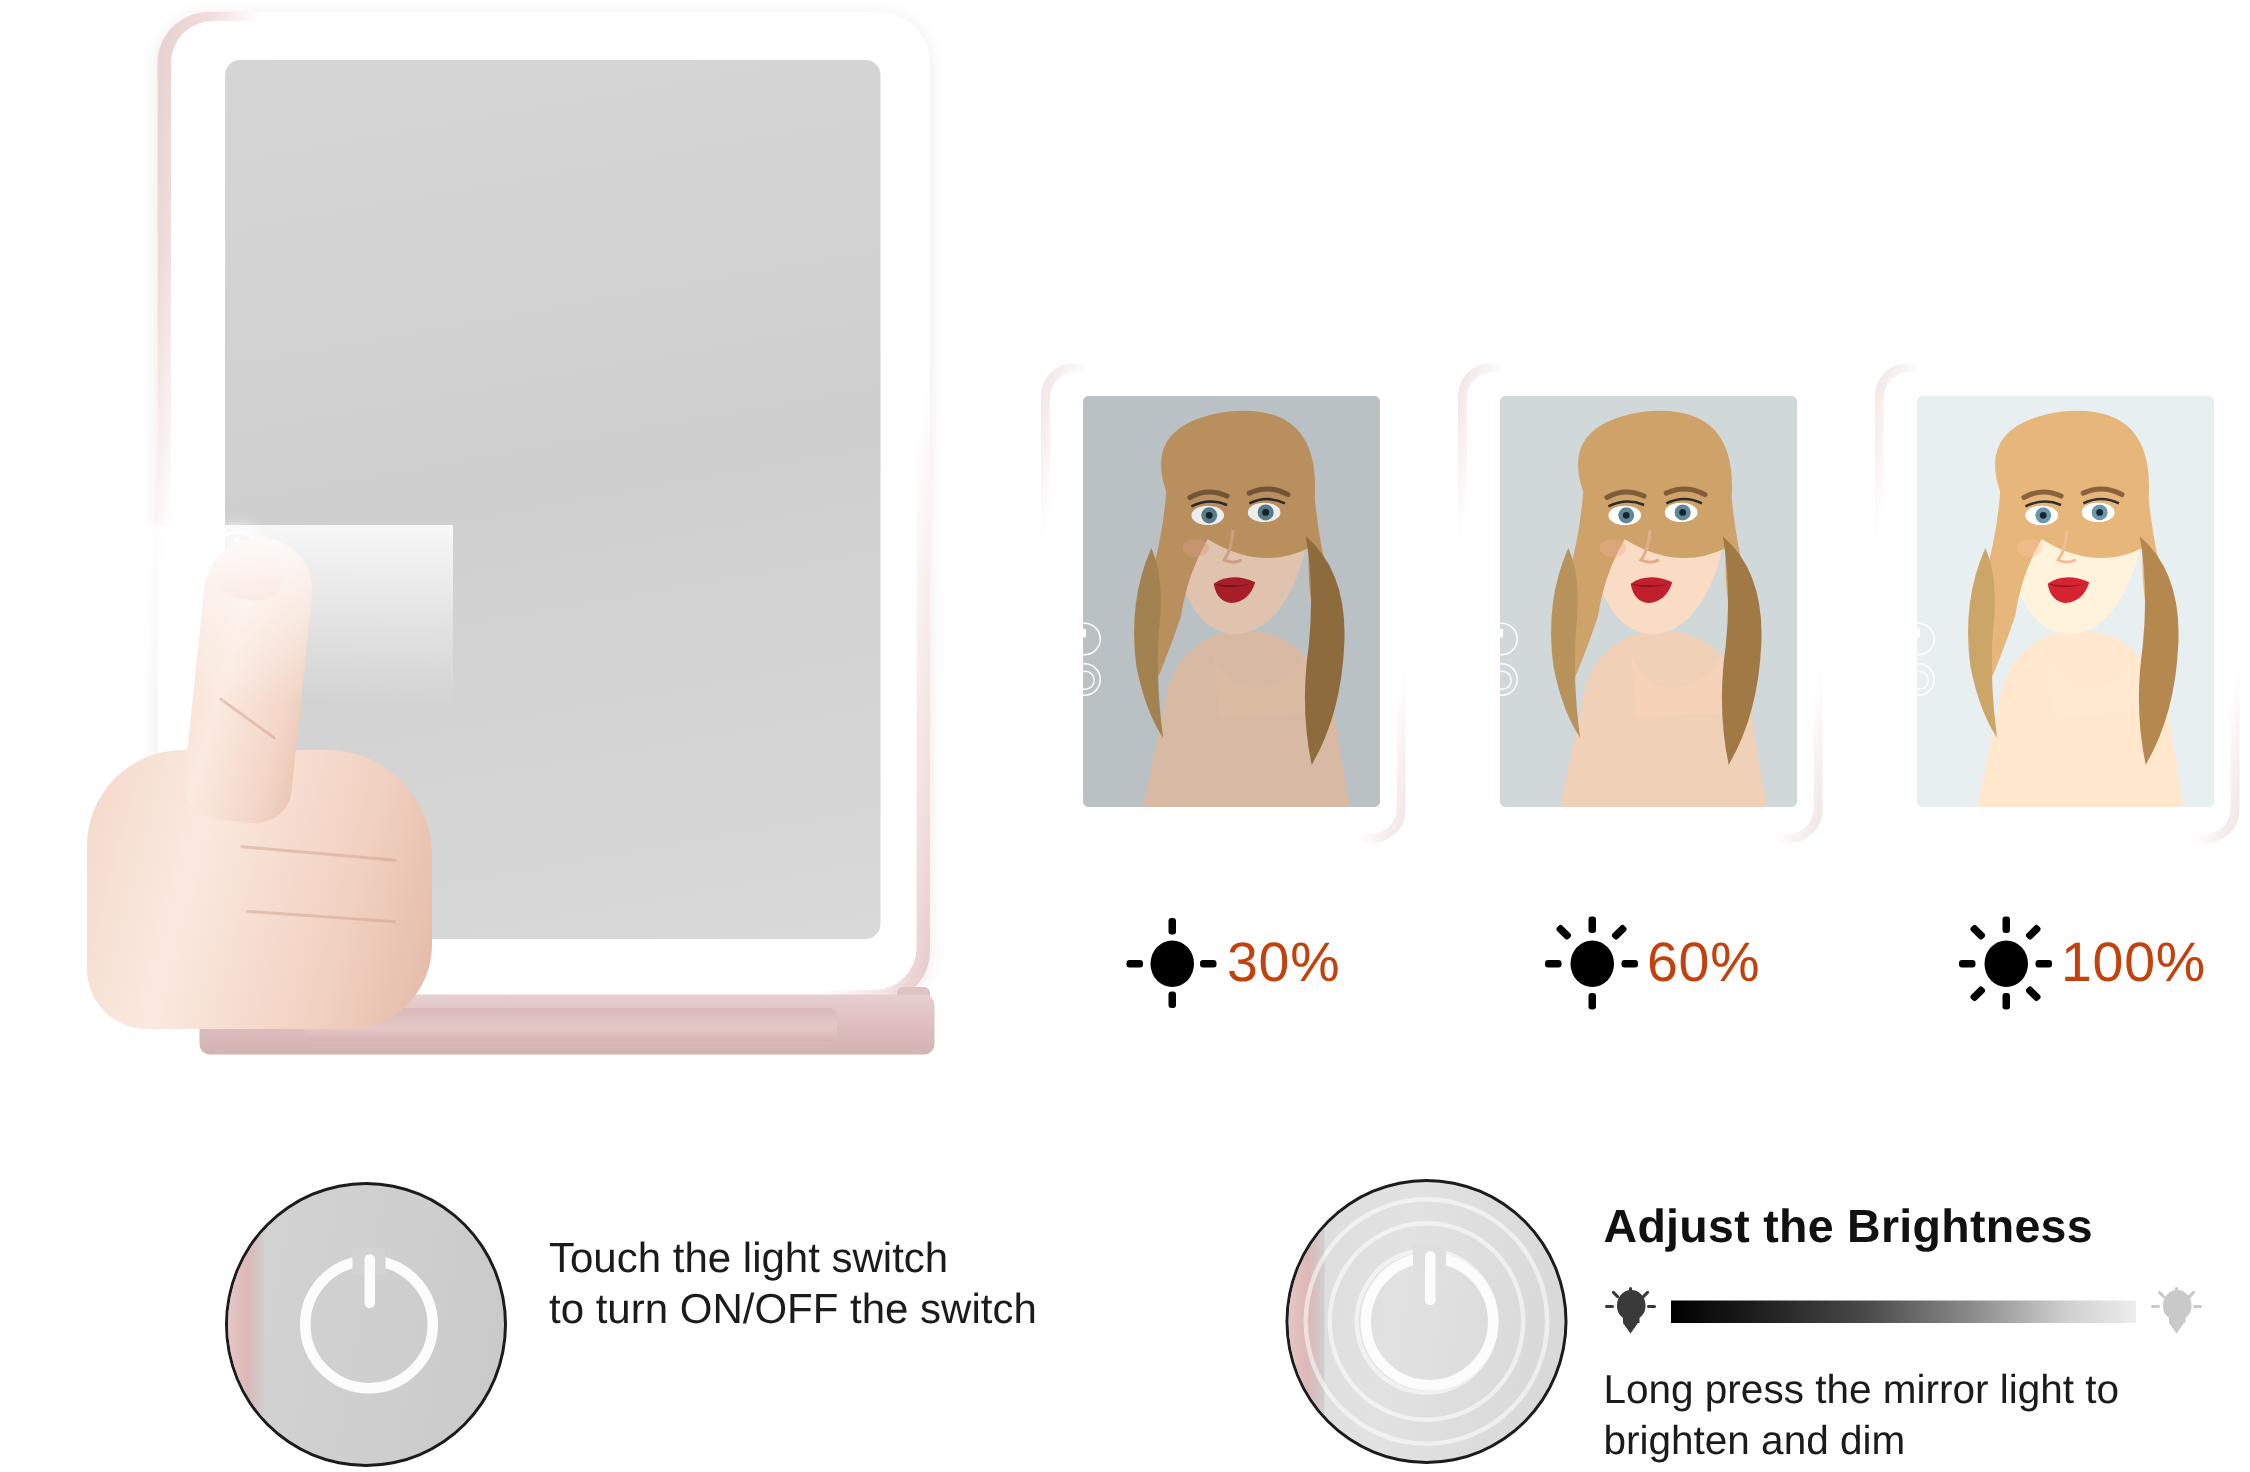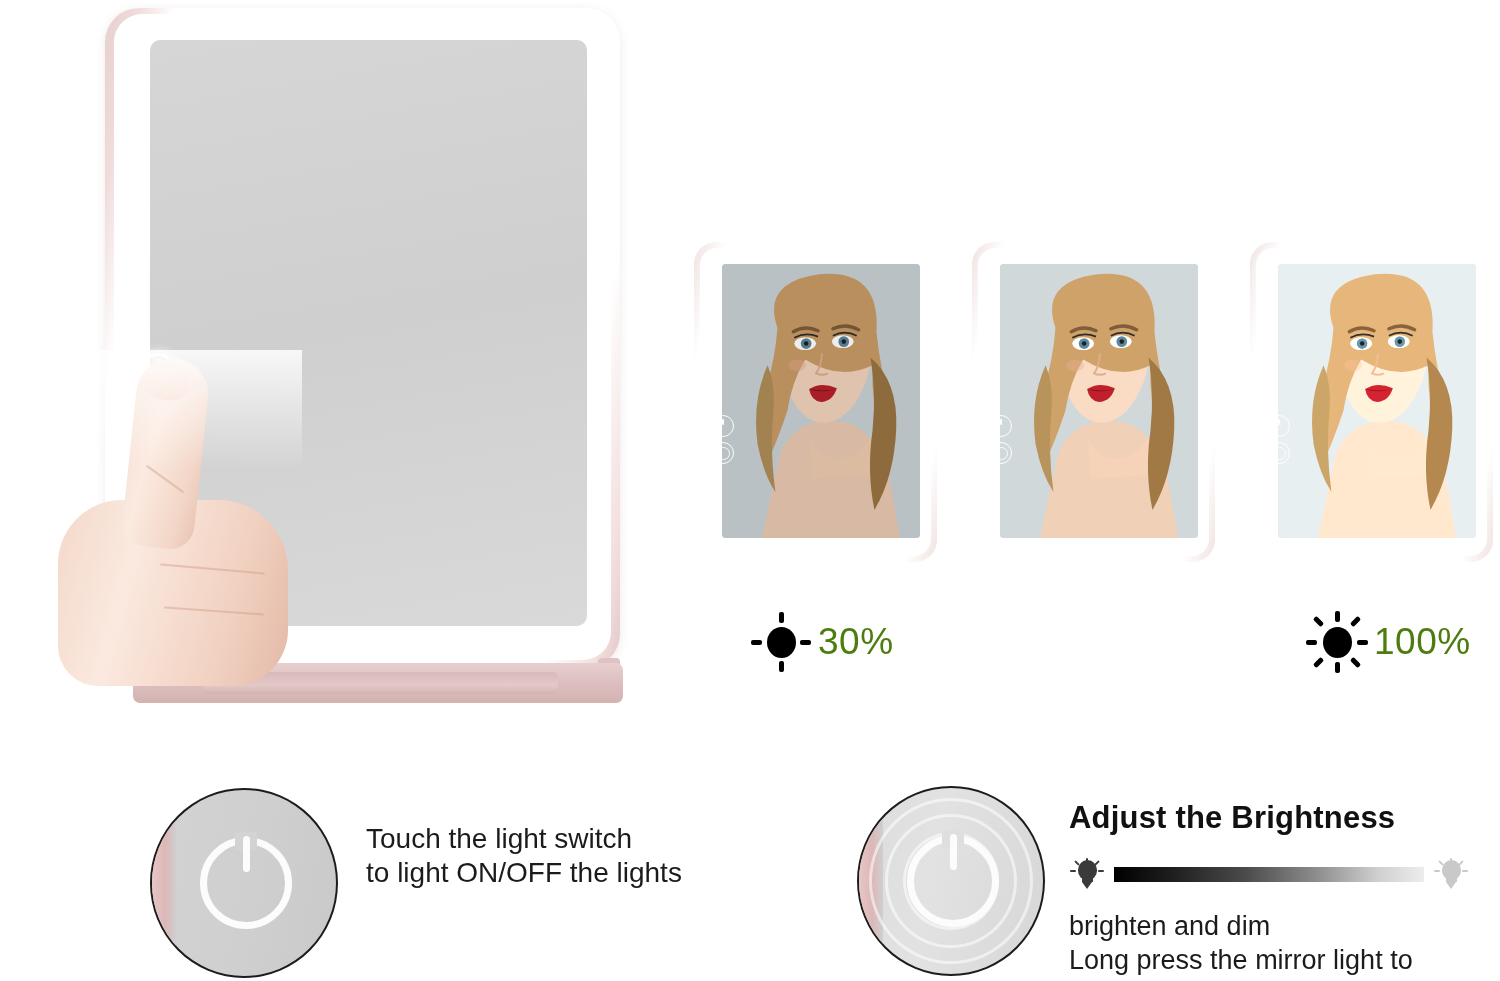--- a/index.html
+++ b/index.html
@@ -171,21 +171,21 @@
   .blabel{position:absolute;top:0;display:flex;align-items:center;height:72px;}
   .blabel.b1{left:56px;}
   .blabel.b2{left:336px;}
   .blabel.b3{left:612px;}
   .sun{position:relative;width:62px;height:62px;flex:0 0 62px;}
   .sun .core{
     position:absolute;left:50%;top:50%;width:29px;height:31px;
     margin:-15.5px 0 0 -14.5px;border-radius:50%;background:#000;
   }
   .sun .ray{position:absolute;left:50%;top:50%;background:#000;border-radius:2px;}
-  .pct{font-size:37px;color:#4d7c0f;margin-left:6px;letter-spacing:.5px;}
+  .pct{font-size:37px;color:#c2410c;margin-left:6px;letter-spacing:.5px;}
 
   
   .feat{position:absolute;}
   .feat.left{left:150px;top:788px;}
   .feat.right{left:857px;top:786px;}
   .bubble{
     position:absolute;left:0;top:0;width:184px;height:186px;border-radius:50%;
     border:2px solid #1c1c1c;overflow:hidden;
     background:linear-gradient(100deg,#d3d3d3 0%,#cfcfcf 55%,#c9c9c9 100%);
   }
@@ -412,20 +412,32 @@
       <div class="sun">
         <div class="core"></div>
         <div class="ray" style="width:5px;height:11px;margin:-30px 0 0 -2.5px;"></div>
         <div class="ray" style="width:5px;height:11px;margin:19px 0 0 -2.5px;"></div>
         <div class="ray" style="width:11px;height:5px;margin:-2.5px 0 0 -30px;"></div>
         <div class="ray" style="width:11px;height:5px;margin:-2.5px 0 0 19px;"></div>
       </div>
       <span class="pct">30%</span>
     </div>
 
+    <div class="blabel b2">
+      <div class="sun">
+        <div class="core"></div>
+        <div class="ray" style="width:5px;height:11px;margin:-31px 0 0 -2.5px;"></div>
+        <div class="ray" style="width:5px;height:11px;margin:20px 0 0 -2.5px;"></div>
+        <div class="ray" style="width:11px;height:5px;margin:-2.5px 0 0 -31px;"></div>
+        <div class="ray" style="width:11px;height:5px;margin:-2.5px 0 0 20px;"></div>
+        <div class="ray" style="width:5px;height:11px;margin:-26px 0 0 16px;transform:rotate(45deg);"></div>
+        <div class="ray" style="width:5px;height:11px;margin:-26px 0 0 -21px;transform:rotate(-45deg);"></div>
+      </div>
+      <span class="pct">60%</span>
+    </div>
 
     <div class="blabel b3">
       <div class="sun">
         <div class="core"></div>
         <div class="ray" style="width:5px;height:11px;margin:-31px 0 0 -2.5px;"></div>
         <div class="ray" style="width:5px;height:11px;margin:20px 0 0 -2.5px;"></div>
         <div class="ray" style="width:11px;height:5px;margin:-2.5px 0 0 -31px;"></div>
         <div class="ray" style="width:11px;height:5px;margin:-2.5px 0 0 20px;"></div>
         <div class="ray" style="width:5px;height:11px;margin:-26px 0 0 16px;transform:rotate(45deg);"></div>
         <div class="ray" style="width:5px;height:11px;margin:-26px 0 0 -21px;transform:rotate(-45deg);"></div>
@@ -440,21 +452,21 @@
     <div class="bubble">
       <div class="pinkstrip"></div>
       <div class="bigpower">
         <div class="gap"></div>
         <div class="stem"></div>
       </div>
     </div>
     <div class="ftext">
       <div class="fbody">
         <div>Touch the light switch</div>
-        <div>to light ON/OFF the lights</div>
+        <div>to turn ON/OFF the switch</div>
       </div>
     </div>
   </div>
 
   <div class="feat right">
     <div class="bubble bright">
       <div class="pinkstrip"></div>
       <div class="glowring gr1"></div>
       <div class="glowring gr2"></div>
       <div class="glowring gr3"></div>
@@ -484,19 +496,19 @@
           <div class="br" style="width:6px;height:2px;margin:-4px 0 0 11px;"></div>
           <div class="br" style="width:2px;height:6px;margin:-14px 0 0 9px;transform:rotate(45deg);"></div>
           <div class="br" style="width:2px;height:6px;margin:-14px 0 0 -11px;transform:rotate(-45deg);"></div>
           <div class="glass"></div>
           <div class="neck"></div>
           <div class="base"></div>
         </div>
       </div>
 
       <div class="fbody rt">
+        <div>Long press the mirror light to</div>
         <div>brighten and dim</div>
-        <div>Long press the mirror light to</div>
       </div>
     </div>
   </div>
 
 </div>
 
 </body></html>

